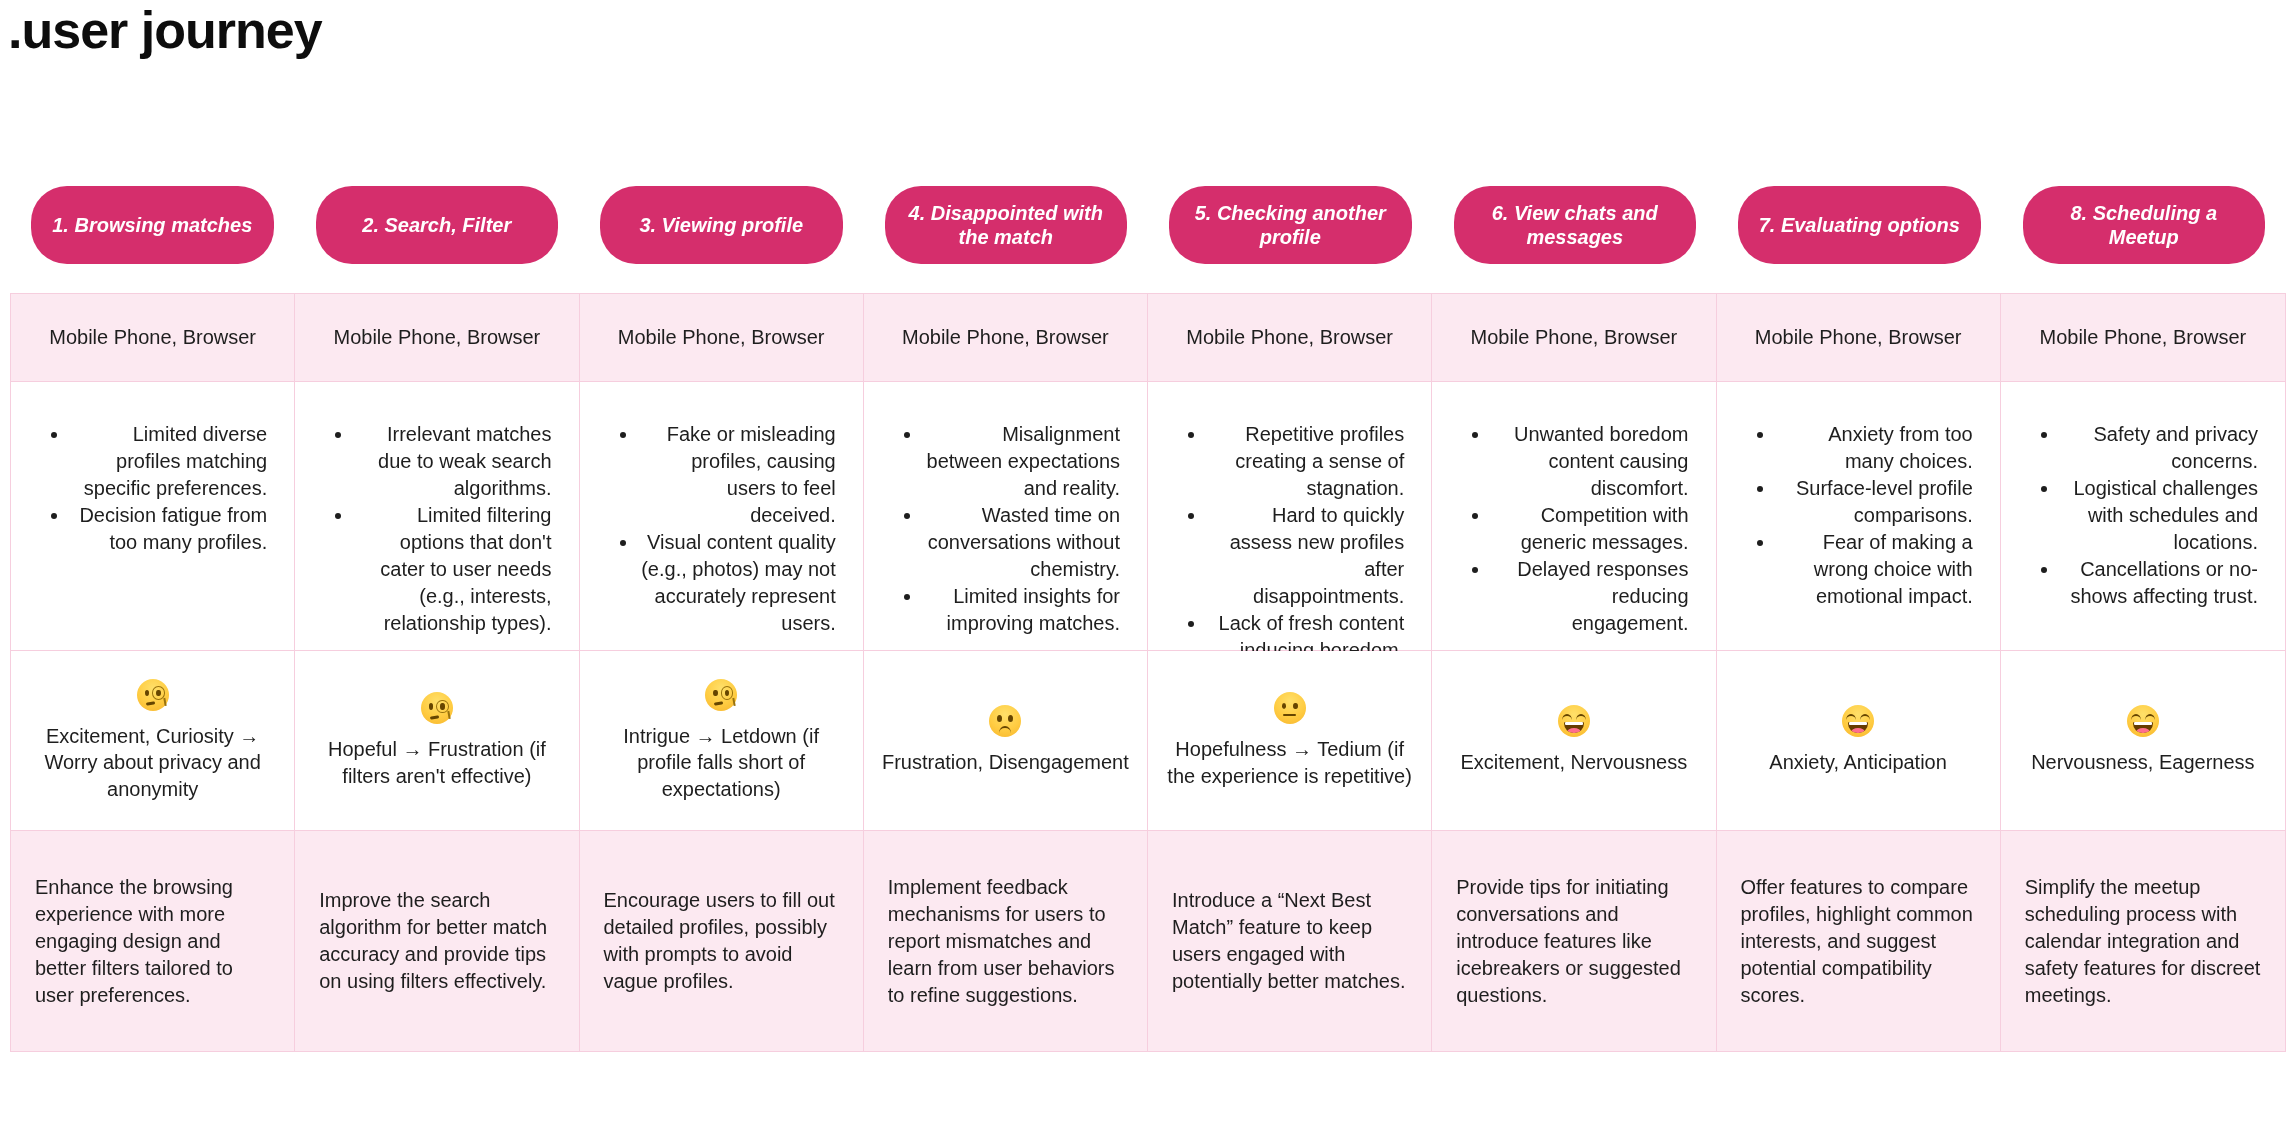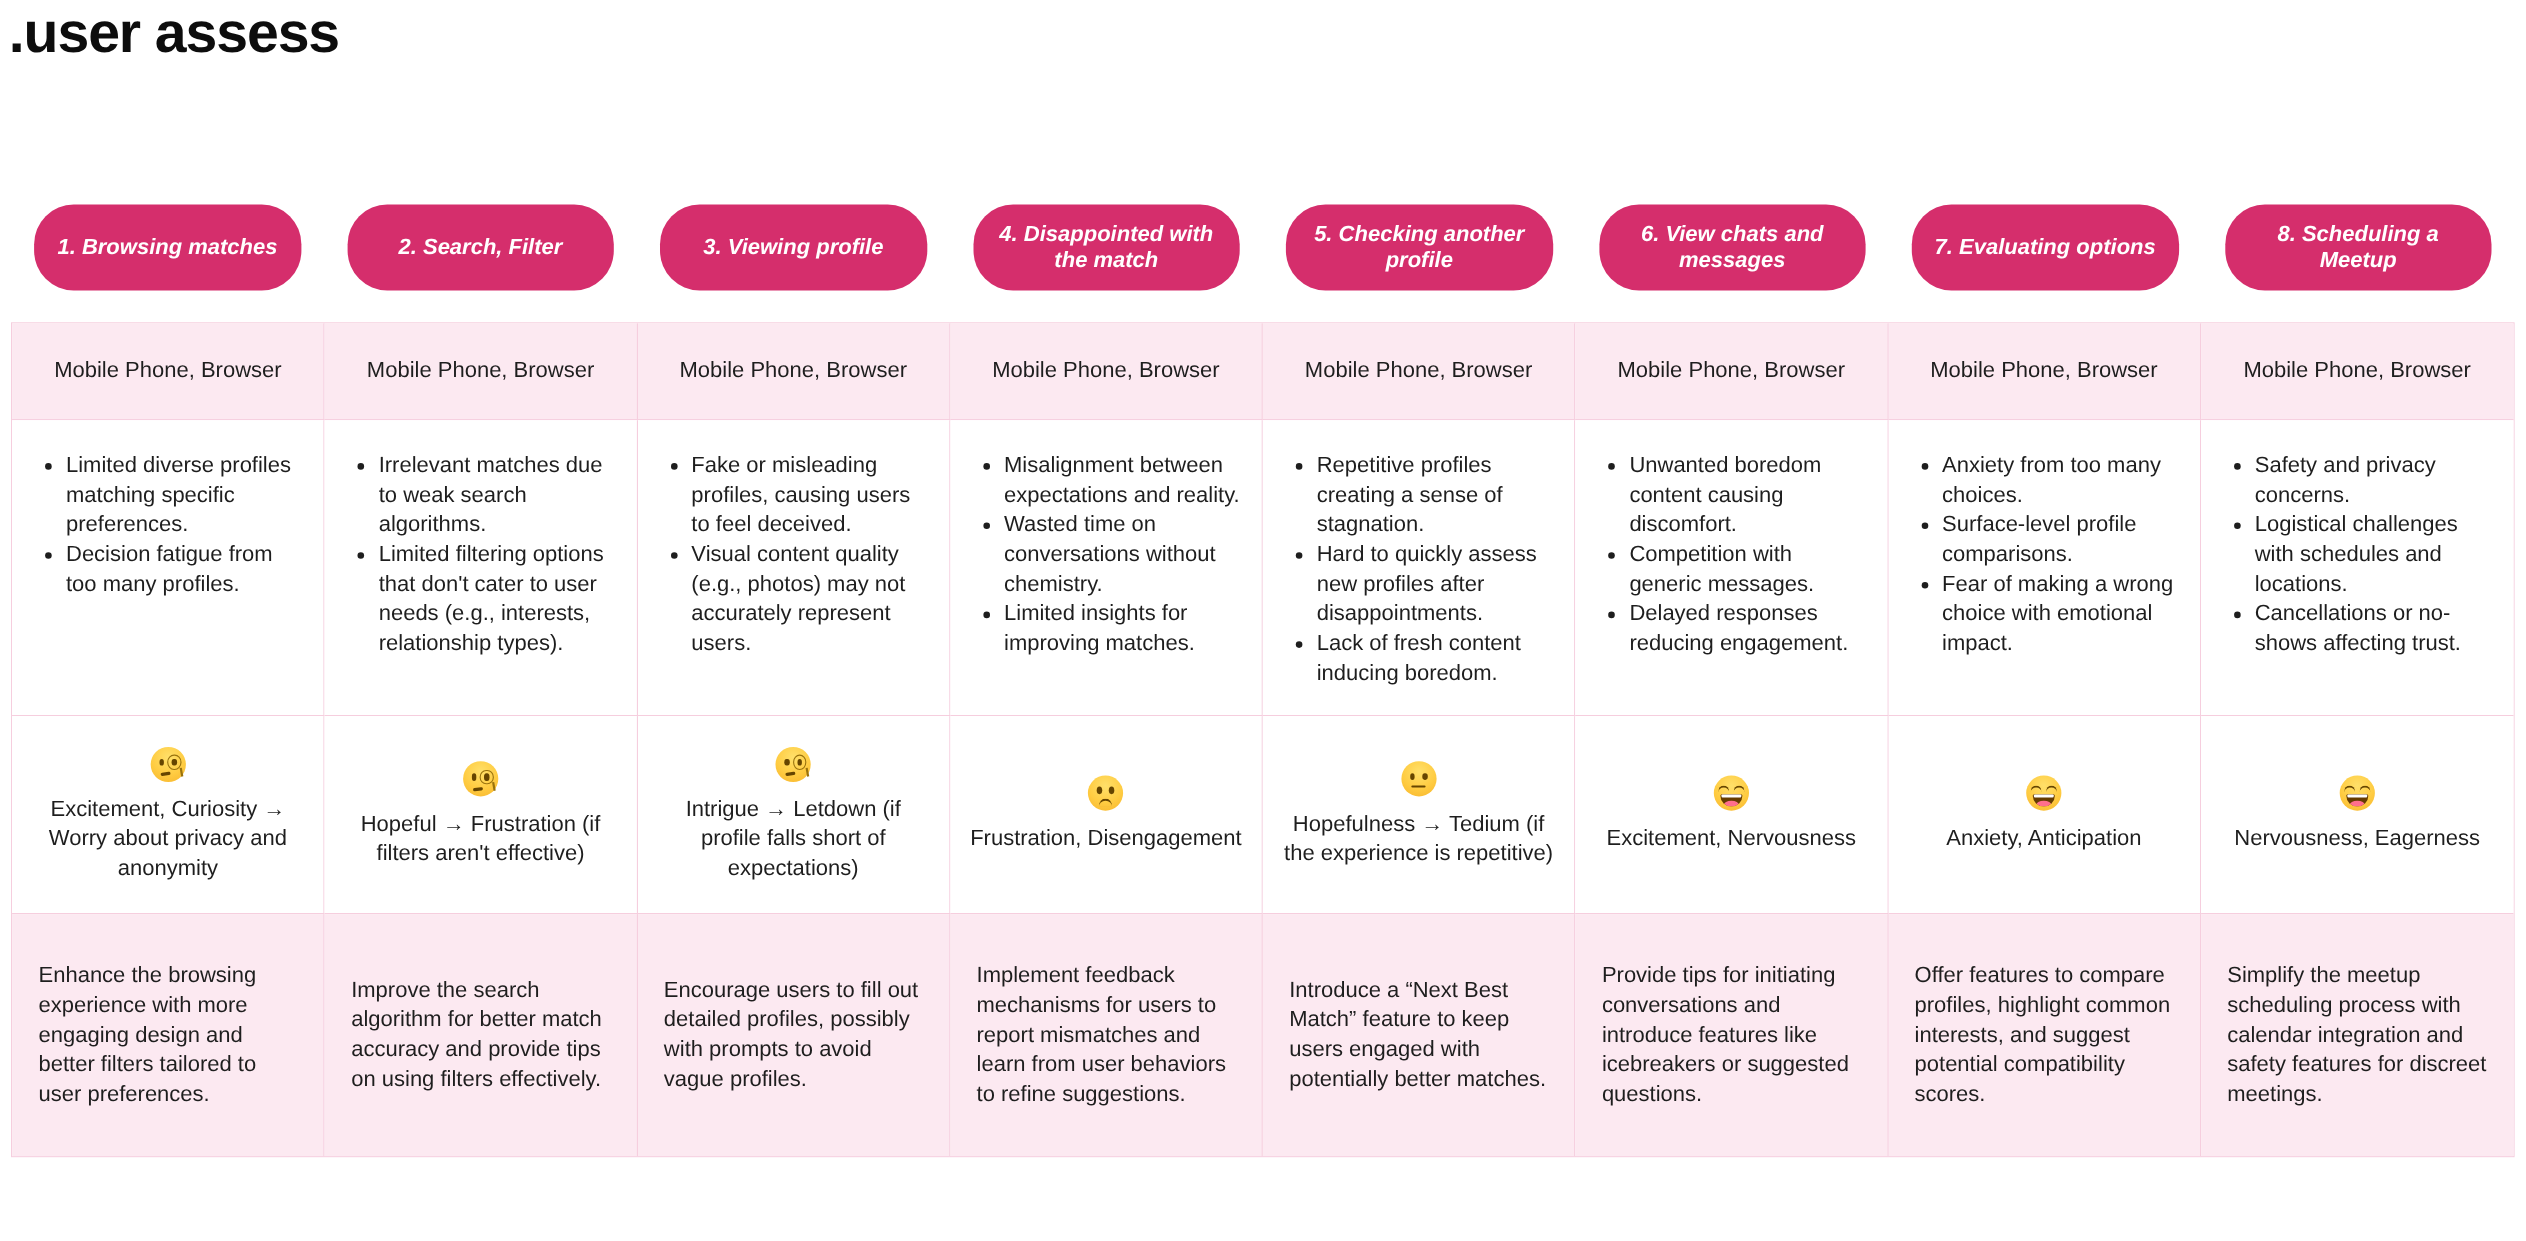--- a/index.html
+++ b/index.html
@@ -36,21 +36,21 @@
     border:1px solid var(--border);
   }
   .cell{border-right:1px solid var(--border);border-bottom:1px solid var(--border);}
   .cell:nth-child(8n){border-right:none;}
   .cell.r4{border-bottom:none;}
   .r1{
     background:var(--pink);display:flex;align-items:center;justify-content:center;
     font-size:20px;
   }
   .r2{background:#ffffff;padding:24px 12px 0 16px;font-size:20px;line-height:1.35;}
-  .r2 ul{margin:4px;padding-left:28px;}
+  .r2 ul{margin:15px;padding-left:28px;text-align:right;}
   .r2 li{padding-left:1px;margin:0;}
   .r3{
     background:#ffffff;display:flex;flex-direction:column;align-items:center;justify-content:center;
     text-align:center;font-size:20px;line-height:1.32;padding:0 18px;gap:12px;
   }
   .r4{
     background:var(--pink);display:flex;align-items:center;
     font-size:20px;line-height:1.35;padding:0 24px;
   }
   .r4 p{margin:0;}
@@ -98,21 +98,21 @@
   [data-emoji="grinning-face-with-smiling-eyes"] .m::before{
     content:'';position:absolute;top:0;left:1px;right:1px;height:3.2px;background:#ffffff;border-radius:1px;
   }
   [data-emoji="grinning-face-with-smiling-eyes"] .m::after{
     content:'';position:absolute;left:3px;bottom:-3px;width:14px;height:8px;background:#ff6e8c;border-radius:50%;
   }
 </style>
 </head>
 <body>
 
-<h1 class="title">.user assess</h1>
+<h1 class="title">.user journey</h1>
 
 <div class="pills">
   <div class="pill">1. Browsing matches</div>
   <div class="pill">2. Search, Filter</div>
   <div class="pill">3. Viewing profile</div>
   <div class="pill">4. Disappointed with the match</div>
   <div class="pill">5. Checking another profile</div>
   <div class="pill">6. View chats and messages</div>
   <div class="pill">7. Evaluating options</div>
   <div class="pill">8. Scheduling a Meetup</div>

